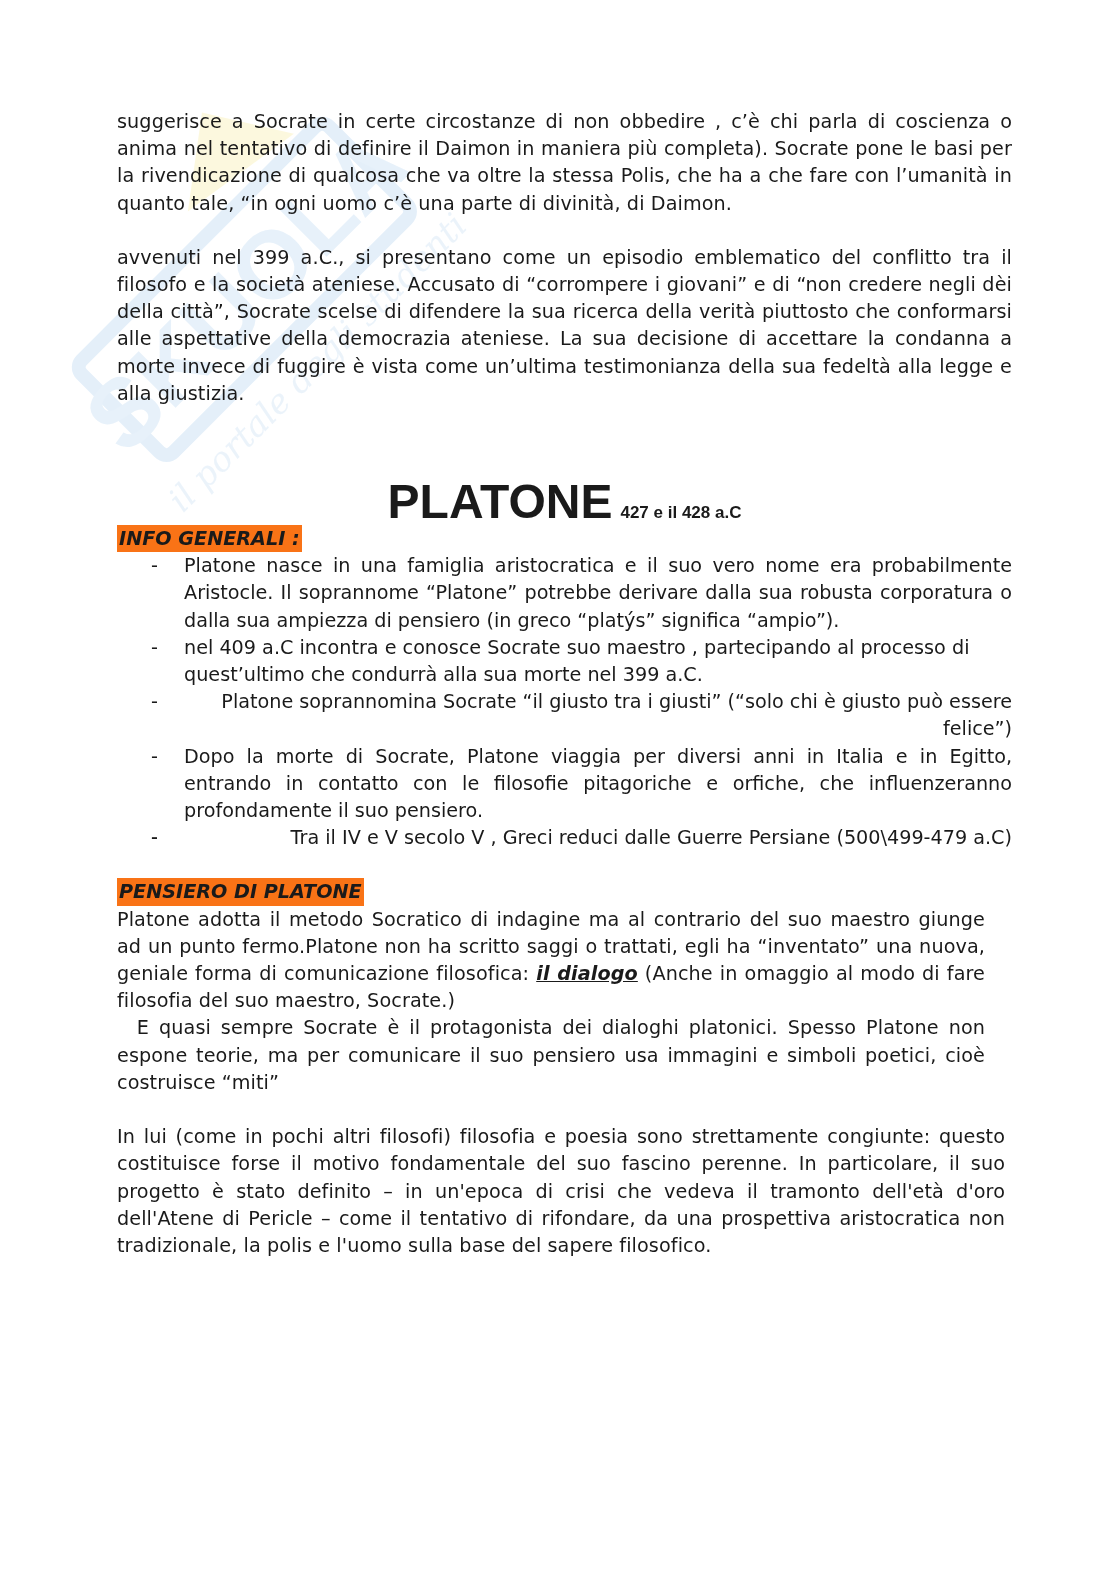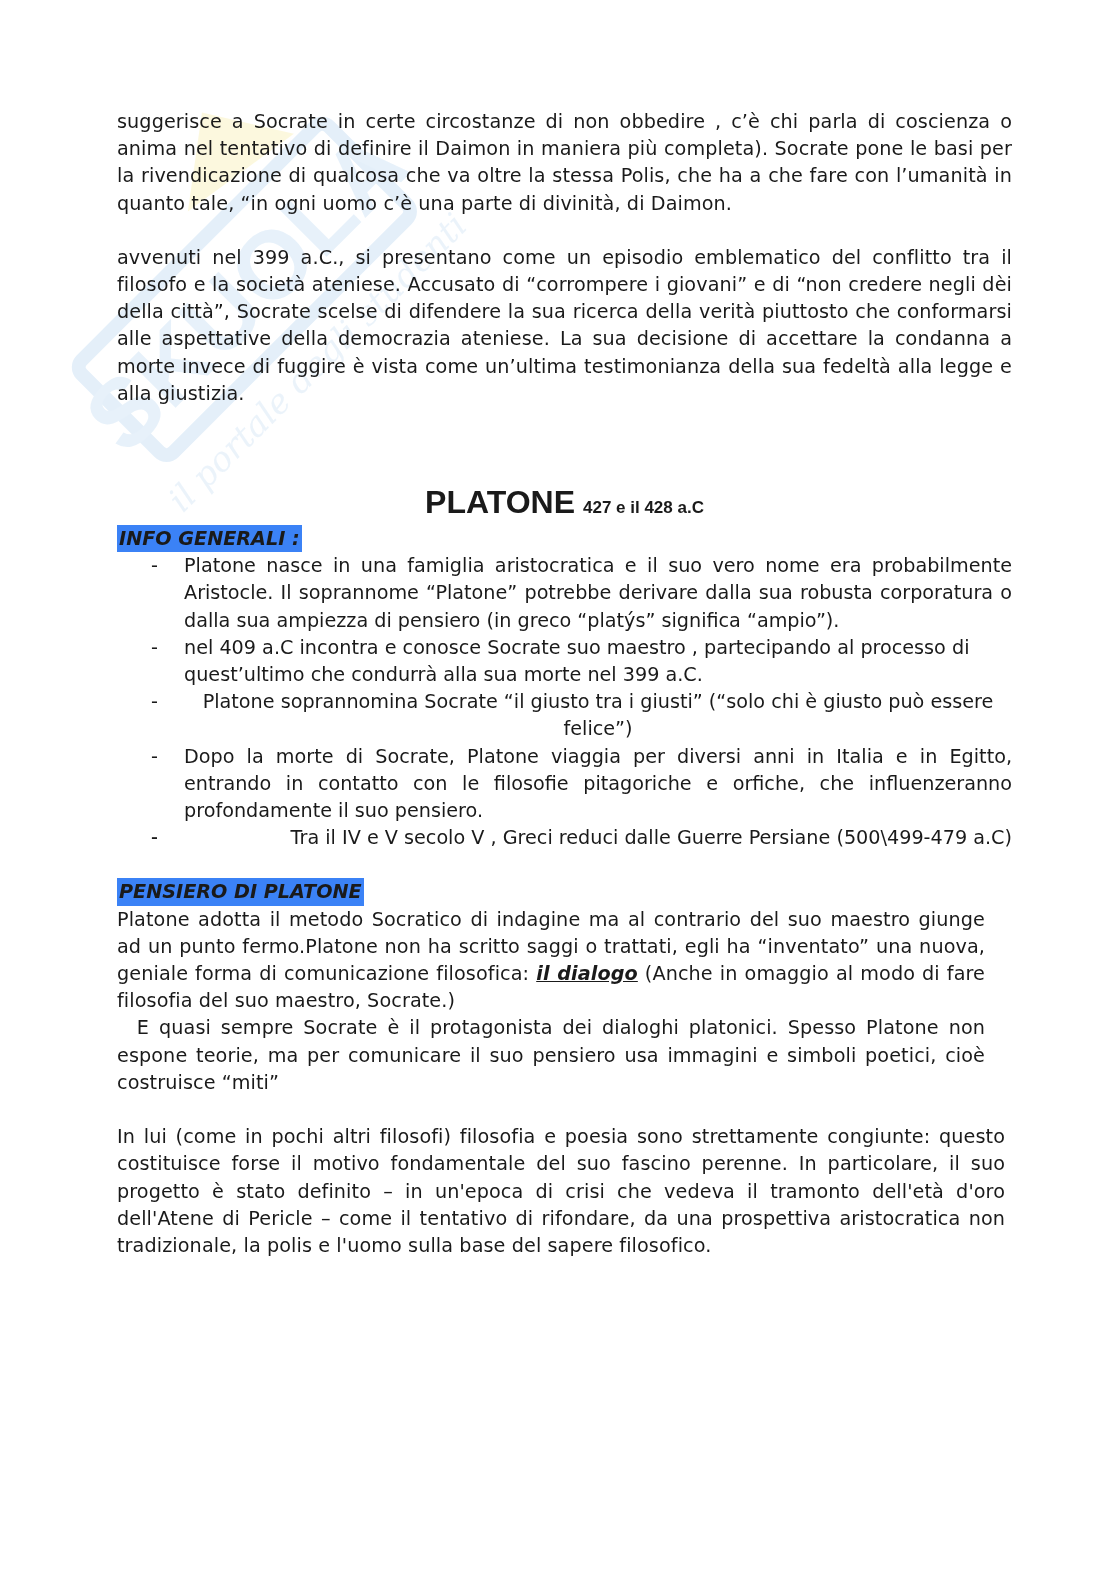--- a/index.html
+++ b/index.html
@@ -23,28 +23,28 @@
       font-size: 19.2px; line-height: 27.2px; font-weight: bold; font-style: italic;
       text-decoration: underline; text-underline-offset: 3px;
     }
     .gap { height: 27px; }
     .big-gap { height: 72px; }
     .main-title {
       text-align: center; margin: 0; line-height: 46px; height: 46px;
       padding-left: 0px;
     }
     .main-title .name {
-      font-family: "Liberation Sans", sans-serif; font-weight: bold; font-size: 32px;
+      font-family: "Liberation Sans", sans-serif; font-weight: bold; font-size: 48px;
     }
     .main-title .dates {
       font-family: "Liberation Sans", sans-serif; font-weight: bold; font-size: 17px;
       margin-left: 8px;
     }
     .hl {
-      background: #3b82f6; display: inline-block; padding: 0 2px;
+      background: #f97316; display: inline-block; padding: 0 2px;
     }
     ul.dash {
       list-style: none; padding: 0; margin: 0;
     }
     ul.dash li {
       position: relative; padding-left: 67px;
       font-size: 19.2px; line-height: 27.2px; text-align: justify;
     }
     ul.dash li .bullet {
       position: absolute; left: 34px; top: 0;
@@ -83,21 +83,21 @@
   </div>
 
   <ul class="dash">
     <li><span class="bullet">-</span><span>Platone nasce in una famiglia aristocratica e il suo vero nome era probabilmente Aristocle. Il soprannome “Platone” potrebbe derivare dalla sua robusta corporatura o dalla sua ampiezza di pensiero (in greco “platýs” significa “ampio”).</span></li>
     <li>
         <span class="bullet">-</span>
         <span style="display:block;text-align:left;">nel 409 a.C incontra e conosce Socrate suo maestro , partecipando al processo di quest’ultimo che condurrà alla sua morte nel 399 a.C.</span>
       </li>
     <li>
         <span class="bullet">-</span>
-        <span style="display:block;text-align:center;">Platone soprannomina Socrate “il giusto tra i giusti” (“solo chi è giusto può essere felice”)</span>
+        <span style="display:block;text-align:right;">Platone soprannomina Socrate “il giusto tra i giusti” (“solo chi è giusto può essere felice”)</span>
       </li>
     <li><span class="bullet">-</span><span>Dopo la morte di Socrate, Platone viaggia per diversi anni in Italia e in Egitto, entrando in contatto con le filosofie pitagoriche e orfiche, che influenzeranno profondamente il suo pensiero.</span></li>
     <li><span class="bullet">-</span></li>
     <li>
         <span class="bullet">-</span>
         <span style="display:block;text-align:right;white-space:nowrap;">Tra il IV e V secolo V , Greci reduci dalle Guerre Persiane (500\499-479 a.C)</span>
       </li>
   </ul>
 
   <div class="gap"></div>

